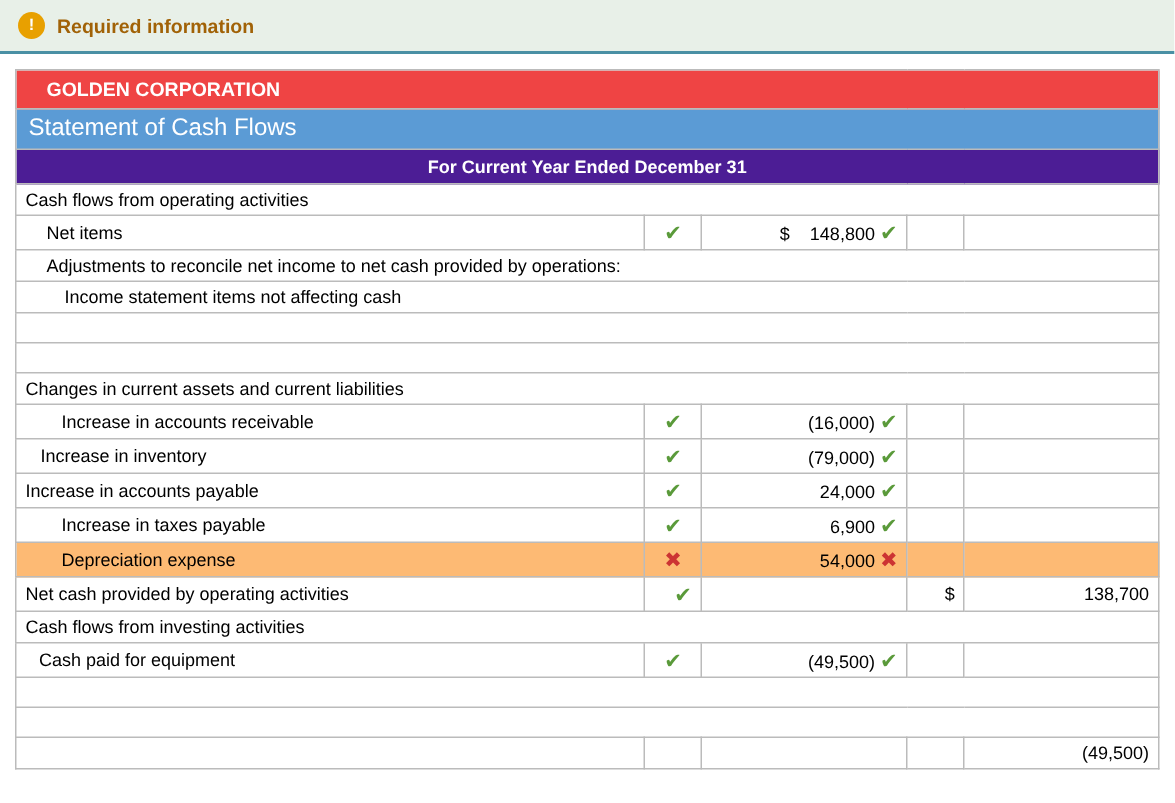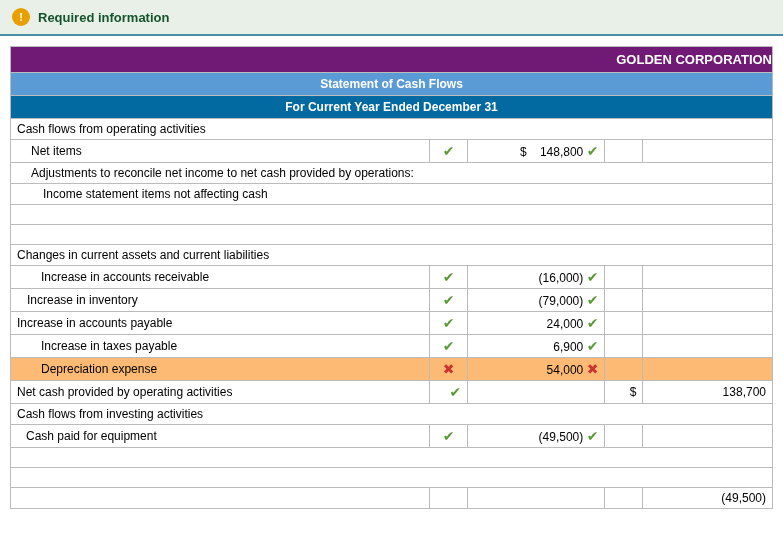--- a/index.html
+++ b/index.html
@@ -8,39 +8,39 @@
     .header-bar {
       display: flex; align-items: center; padding: 8px 12px;
       background: #e8f0e8; border-bottom: 2px solid #4a90a4;
     }
     .info-icon {
       width: 18px; height: 18px; border-radius: 50%;
       background: #e8a000; color: white; font-weight: bold;
       display: inline-flex; align-items: center; justify-content: center;
       font-size: 11px; margin-right: 8px; flex-shrink: 0;
     }
-    .header-title { font-weight: bold; color: #14532d; font-size: 13px; }
+    .header-title { font-weight: bold; color: #a16207; font-size: 13px; }
 
     .table-container { padding: 10px; }
 
     table {
       width: 100%; border-collapse: collapse;
       border: 1px solid #999;
     }
 
     .company-header {
-      background: #701a75; color: #fff; text-align: right;
-      font-weight: bold; padding: 5px 0; font-size: 13px;
+      background: #ef4444; color: #fff; text-align: left;
+      font-weight: bold; padding: 5px 20px; font-size: 13px;
     }
     .statement-header {
-      background: #5b9bd5; color: #fff; text-align: center;
-      font-weight: bold; padding: 4px 8px; font-size: 12px;
+      background: #5b9bd5; color: #fff; text-align: left;
+      font-weight: normal; padding: 4px 8px; font-size: 16px;
     }
     .period-header {
-      background: #0369a1; color: #fff; text-align: center;
+      background: #4c1d95; color: #fff; text-align: center;
       font-weight: bold; padding: 4px 8px; font-size: 12px;
     }
 
     td { border: 1px solid #bbb; padding: 3px 6px; vertical-align: middle; }
     tr td:first-child { width: 55%; }
     tr td:nth-child(2) { width: 5%; text-align: right; }
     tr td:nth-child(3) { width: 18%; text-align: right; }
     tr td:nth-child(4) { width: 5%; text-align: right; }
     tr td:nth-child(5) { width: 17%; text-align: right; }
 

